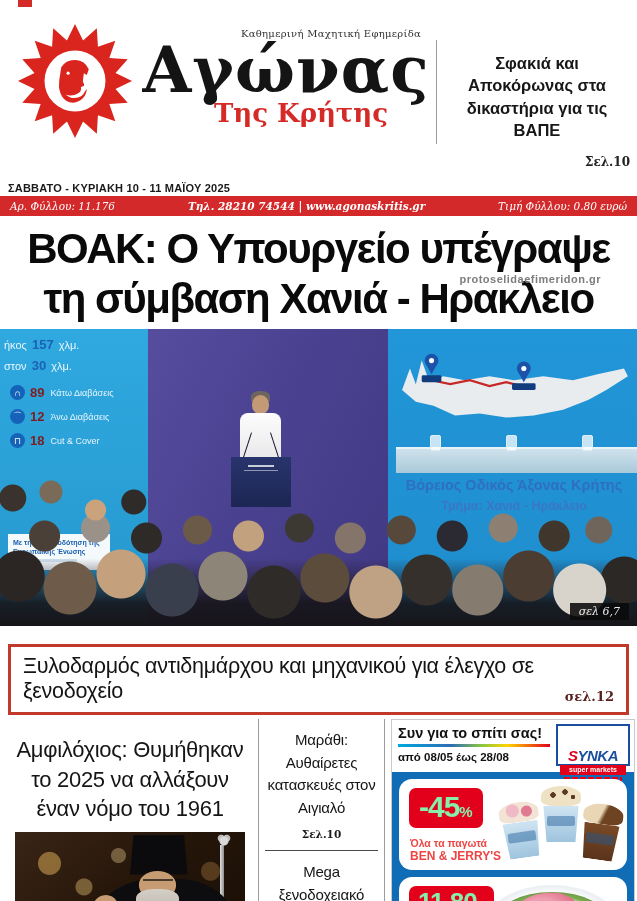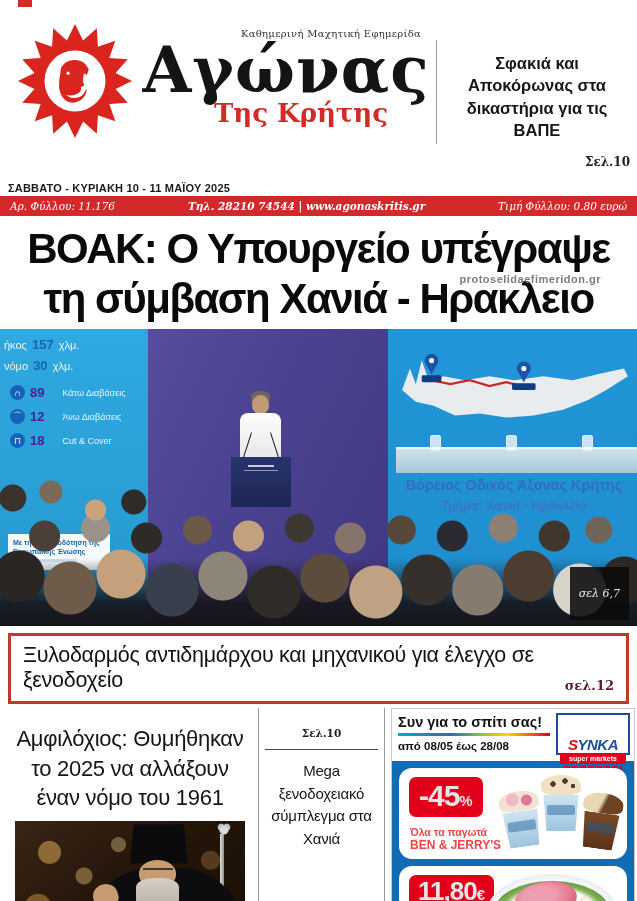--- a/index.html
+++ b/index.html
@@ -34,21 +34,21 @@
   .photo { position:relative; width:637px; height:297px; overflow:hidden; background:#2aa3dc; }
   .ph-left { position:absolute; left:0; top:0; width:148px; height:100%; background:linear-gradient(180deg,#2fa9e0,#2597cd); }
   .ph-center { position:absolute; left:148px; top:0; width:240px; height:100%; background:linear-gradient(115deg,#564d9f 0%,#4a4190 45%,#423984 100%); }
   .ph-right { position:absolute; left:388px; top:0; width:249px; height:100%; background:linear-gradient(180deg,#2196d8,#1f8dcd); }
   .banner { position:absolute; left:148px; top:5px; width:240px; text-align:center; color:#f2f0ff; font-size:12.5px; font-weight:700; letter-spacing:.2px; }
   .stats-top { position:absolute; left:4px; top:6px; color:#eaf6fd; font-size:11px; line-height:1.6; }
   .stats-top b { color:#1a63b5; font-size:13px; padding:0 2px; }
   .stat-list { position:absolute; left:10px; top:56px; }
   .stat-row { display:flex; align-items:center; margin-bottom:9px; }
   .stat-icon { width:15px; height:15px; border-radius:50%; background:#1463b8; color:#fff; font-size:9px; display:flex; align-items:center; justify-content:center; margin-right:5px; }
-  .stat-val { color:#4c1d95; font-size:13px; font-weight:700; margin-right:18px; }
+  .stat-val { color:#7f1d1d; font-size:13px; font-weight:700; margin-right:6px; }
   .stat-label { color:#e8f5fc; font-size:9px; }
   .eu-box { position:absolute; left:8px; top:205px; width:102px; background:#f4f9fc; padding:4px 5px 8px; font-size:7px; color:#1b5fae; font-weight:700; line-height:1.3; }
   .eu-box:after { content:""; display:block; margin-top:3px; height:3px; width:70%; background:#cfe0ee; }
 
   .speaker-head { position:absolute; left:252px; top:66px; width:17px; height:19px; background:#c49a76; border-radius:50% 50% 45% 45%; }
   .speaker-hair { position:absolute; left:251px; top:62px; width:19px; height:10px; background:#6e665e; border-radius:50% 50% 0 0; }
   .speaker-shirt { position:absolute; left:240px; top:84px; width:41px; height:46px; background:linear-gradient(#fdfdfd,#e8e8ea); border-radius:8px 8px 0 0; }
   .podium { position:absolute; left:231px; top:128px; width:60px; height:50px; background:linear-gradient(#28346c,#1d2654); }
   .podium i { display:block; margin:8px auto 0; width:26px; height:2px; background:rgba(255,255,255,.75); }
   .podium i + i { margin-top:3px; width:34px; height:1px; background:rgba(255,255,255,.5); }
@@ -89,24 +89,24 @@
       radial-gradient(circle 16px at 39% 60px, #c2a17e 0 15px, transparent 16px),
       radial-gradient(circle 15px at 47% 52px, #3c3832 0 14px, transparent 15px),
       radial-gradient(circle 16px at 55% 62px, #84746a 0 15px, transparent 16px),
       radial-gradient(circle 15px at 63% 54px, #56493c 0 14px, transparent 15px),
       radial-gradient(circle 16px at 71% 60px, #2b2a33 0 15px, transparent 16px),
       radial-gradient(circle 15px at 79% 52px, #8d7f72 0 14px, transparent 15px),
       radial-gradient(circle 16px at 87% 60px, #41362c 0 15px, transparent 16px),
       radial-gradient(circle 14px at 94% 54px, #70655a 0 13px, transparent 14px),
       linear-gradient(180deg, transparent 55%, rgba(32,28,34,.55) 70%, rgba(22,20,24,.92) 85%, #17151a 100%);
   }
-  .photo-caption { position:absolute; right:8px; bottom:6px; background:rgba(10,10,10,.88); color:#eee; font-family:"DejaVu Serif", serif; font-style:italic; font-size:11px; padding:20px 9px; }
-
-  
-  .strip { margin:7px 8px 4px; border:3px solid #c0392b; padding:7px 12px 8px; display:flex; align-items:flex-end; justify-content:space-between; }
+  .photo-caption { position:absolute; right:8px; bottom:6px; background:rgba(10,10,10,.88); color:#eee; font-family:"DejaVu Serif", serif; font-style:italic; font-size:11px; padding:2px 9px; }
+
+  
+  .strip { margin:18px 8px 4px; border:3px solid #c0392b; padding:7px 12px 8px; display:flex; align-items:flex-end; justify-content:space-between; }
   .strip .s-text { font-size:21.5px; color:#141414; letter-spacing:-.3px; }
   .strip .s-page { font-family:"DejaVu Serif", serif; font-weight:700; font-size:13px; color:#5a2020; white-space:nowrap; margin-left:8px; }
 
   
   .bottom { display:flex; height:258px; margin-top:2px; }
   .col-left { width:258px; padding:2px 6px 0 8px; }
   .left-headline { font-size:22px; color:#151515; text-align:center; line-height:1.35; letter-spacing:-.3px; padding:2px 4px 6px;margin-top:12px; }
   .priest-photo { position:relative; width:230px; height:157px; margin:2px auto 0; overflow:hidden;
     background:
       radial-gradient(circle 12px at 15% 20%, rgba(230,180,90,.5) 0 11px, transparent 12px),
@@ -139,21 +139,21 @@
   .ad-title { font-size:14.5px; font-weight:700; color:#111; }
   .ad-line { margin:3px 0 4px; width:152px; height:3px; background:linear-gradient(90deg,#00a7e0 0%,#2d6db5 35%,#8bc53f 55%,#ffd400 72%,#e2001a 100%); }
   .ad-dates { font-size:11.5px; font-weight:700; color:#111; }
   .synka { position:absolute; right:4px; top:4px; width:74px; height:42px; border:2px solid #1b4f9e; background:#fff; text-align:center; }
   .synka .s-name { font-size:15px; font-weight:700; font-style:italic; color:#1b4f9e; letter-spacing:-.5px; line-height:1.2;margin-top:21px; }
   .synka .s-name .s-red { color:#e2001a; }
   .synka .s-band { display:block; background:#e2001a; color:#fff; font-size:7px; font-weight:700; line-height:10px; margin:0 2px; }
   .synka .s-tag { display:block; height:4px; margin:2px 6px 0; background:repeating-linear-gradient(90deg,#e2001a 0 6px, transparent 6px 8px); }
   .ad-body { flex:1; background:#0f6cb5; padding:7px 7px 8px; display:flex; flex-direction:column; gap:7px; }
   .offer { position:relative; flex:1; background:#fff; border-radius:13px; overflow:hidden; }
-  .badge { position:absolute; left:10px; top:9px; background:#e2001a; color:#e5e5e5; border-radius:7px; padding:2px 10px 4px; font-weight:700; }
+  .badge { position:absolute; left:10px; top:9px; background:#e2001a; color:#86efac; border-radius:7px; padding:2px 10px 4px; font-weight:700; }
   .badge .b-main { font-size:30px; letter-spacing:-1px; }
   .badge .b-sup { font-size:15px; }
   .offer-text { position:absolute; left:11px; bottom:7px; color:#ef4444; }
   .offer-text .l1 { font-size:10.5px; font-weight:700; }
   .offer-text .l2 { font-size:12px; font-weight:700; }
   .badge.small { padding:1px 9px 3px;text-decoration:underline; }
   .badge.small .b-main { font-size:26px; }
 
   .tubs { position:absolute; right:8px; top:5px; width:120px; height:82px; }
   .tub { position:absolute; width:40px; height:56px; }
@@ -222,21 +222,21 @@
   </section>
 
   <section class="photo">
     <div class="ph-left"></div>
     <div class="ph-center"></div>
     <div class="ph-right"></div>
 
 
     <div class="stats-top">
       <div><span>ήκος</span> <b>157</b> <span>χλμ.</span></div>
-      <div><span>νόμο</span> <b>30</b> <span>χλμ.</span></div>
+      <div><span>στον</span> <b>30</b> <span>χλμ.</span></div>
     </div>
 
     <div class="stat-list">
       <div class="stat-row">
         <span class="stat-icon">∩</span>
         <span class="stat-val">89</span>
         <span class="stat-label">Κάτω Διαβάσεις</span>
       </div>
       <div class="stat-row">
         <span class="stat-icon">⌒</span>
@@ -308,20 +308,21 @@
         <div class="p-glasses"></div>
         <div class="p-beard"></div>
         <div class="p-hand"></div>
         <div class="p-mic"></div>
       </div>
 
     </div>
 
     <div class="col-mid">
       <div class="mid-item">
+        <div class="mid-text">Μαράθι: Αυθαίρετες κατασκευές στον Αιγιαλό</div>
         <span class="mid-page">Σελ.10</span>
       </div>
       <div class="mid-item">
         <div class="mid-text">Mega ξενοδοχειακό σύμπλεγμα στα Χανιά</div>
 
       </div>
 
     </div>
 
     <div class="col-ad">

